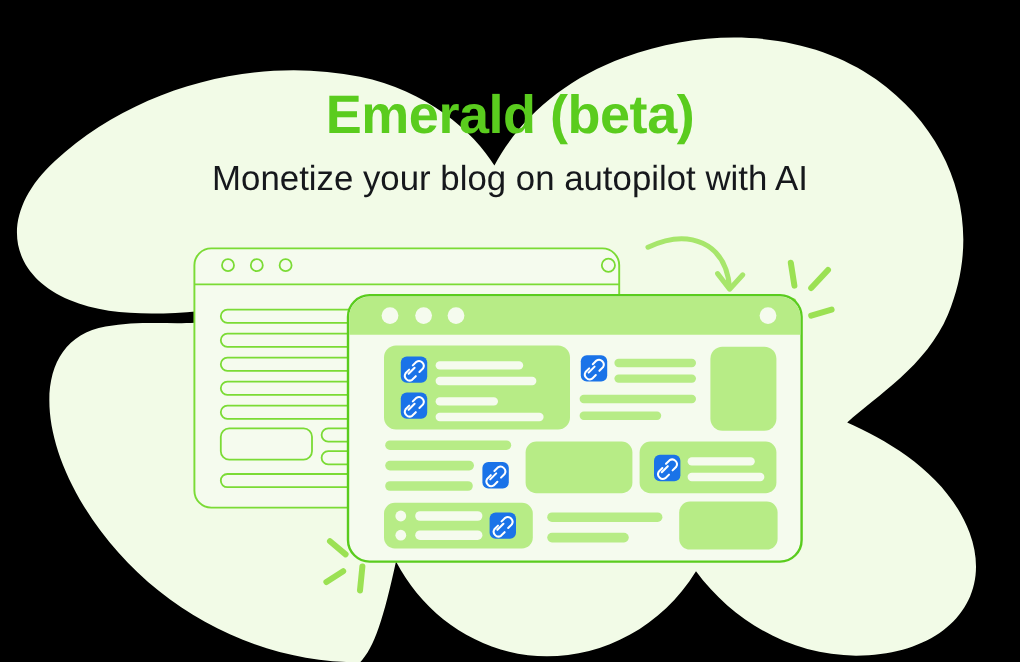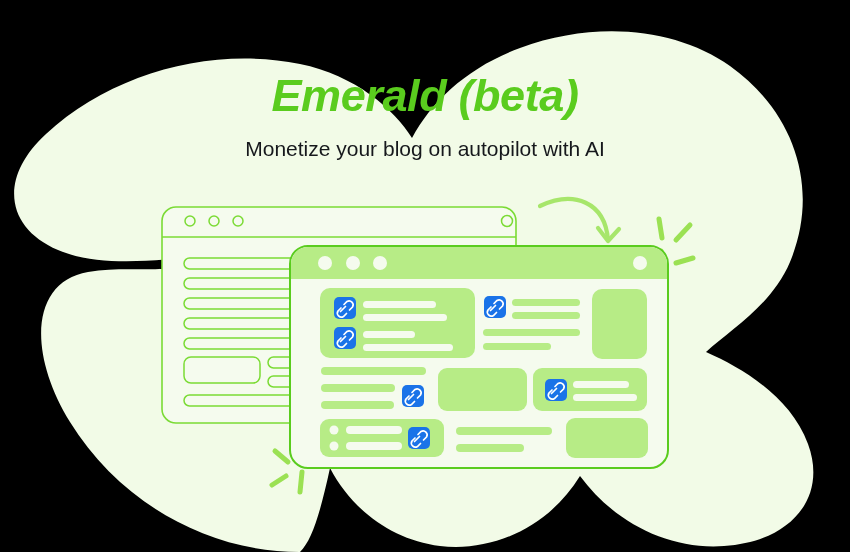--- a/index.html
+++ b/index.html
@@ -40,30 +40,29 @@
     padding: 0;
     position: absolute;
     left: 0;
     top: 70px;
     width: 850px;
     font-size: 45px;
     font-weight: bold;
     letter-spacing: -0.4px;
     line-height: 52px;
     color: #5ACC1E;
-    font-style: italic;
   }
   .page-subtitle {
     margin: 0;
     padding: 0;
     position: absolute;
     left: 0;
     top: 132px;
     width: 850px;
-    font-size: 21px;
+    font-size: 29px;
     font-weight: normal;
     line-height: 34px;
     color: #16181C;
   }
 </style>
 </head>
 <body>
 
 <div id="stage">
 

